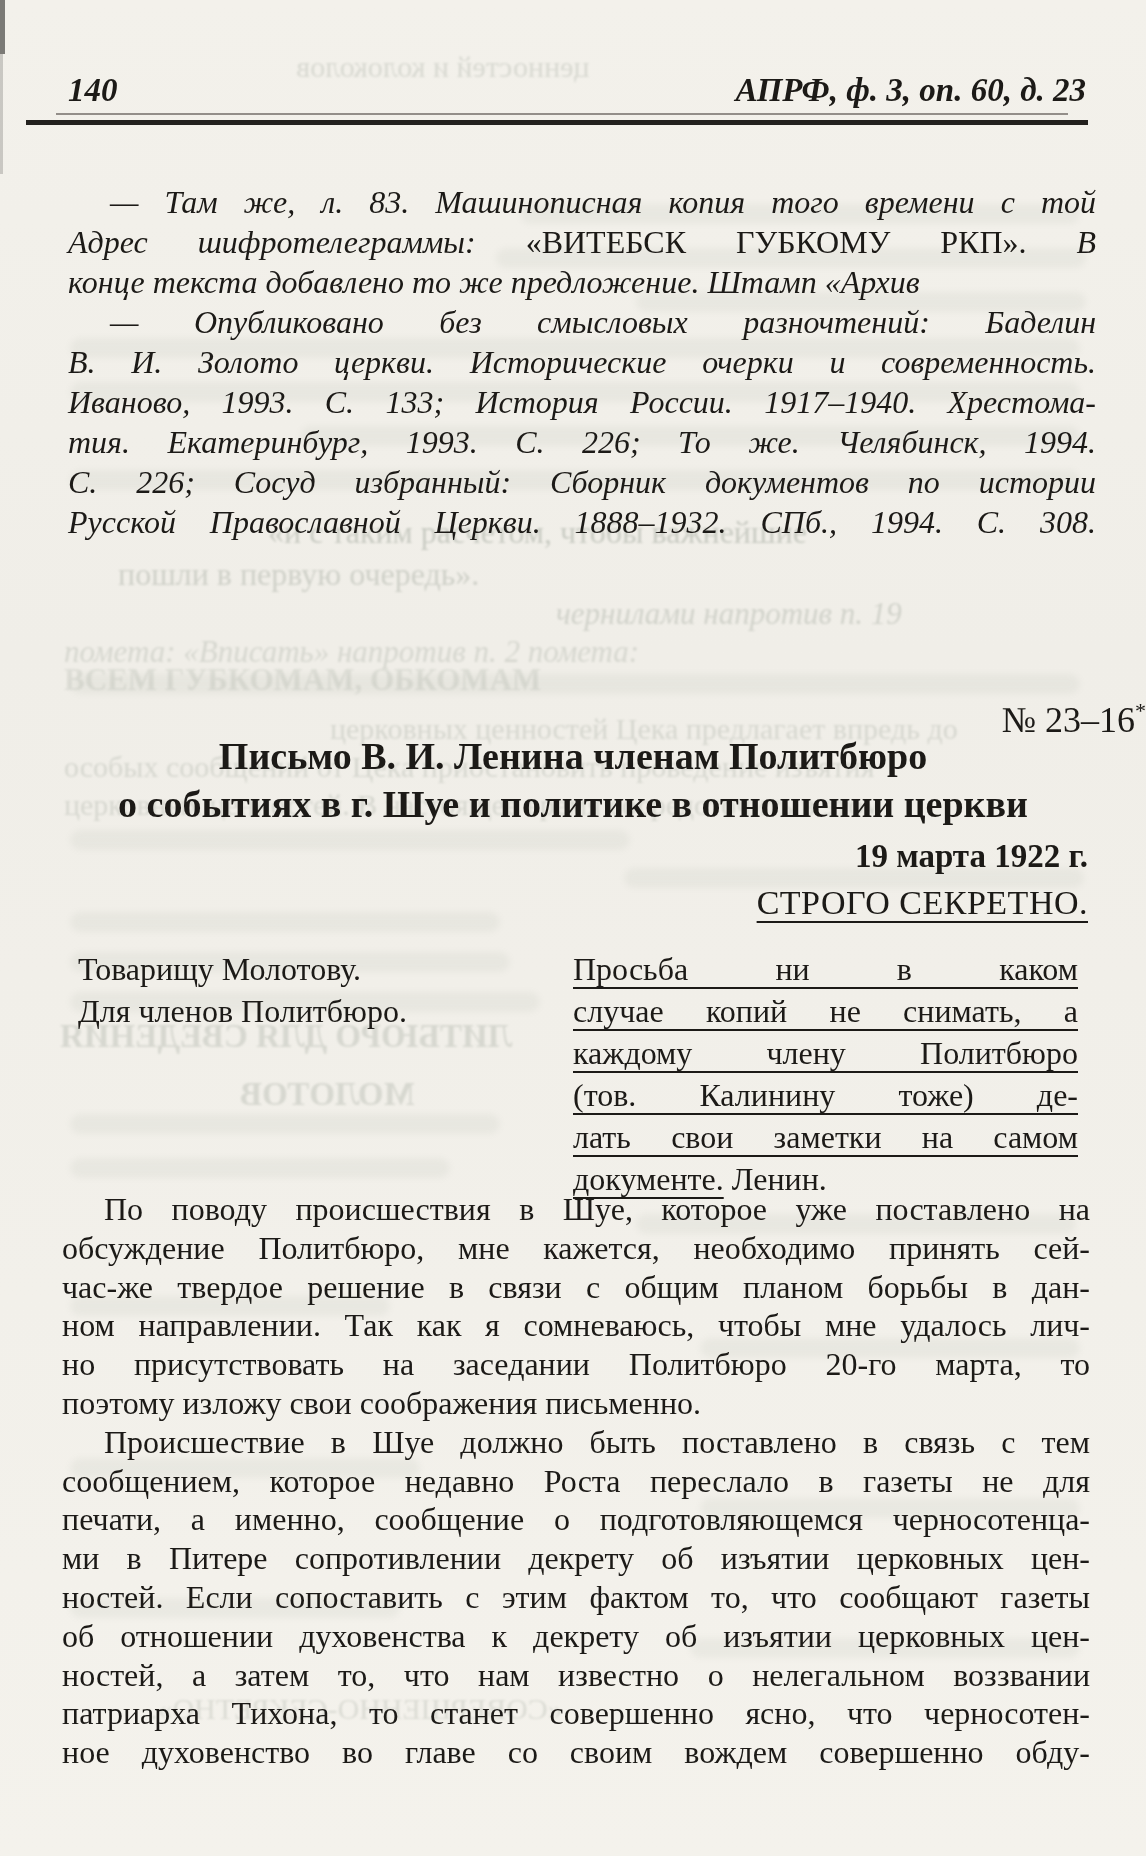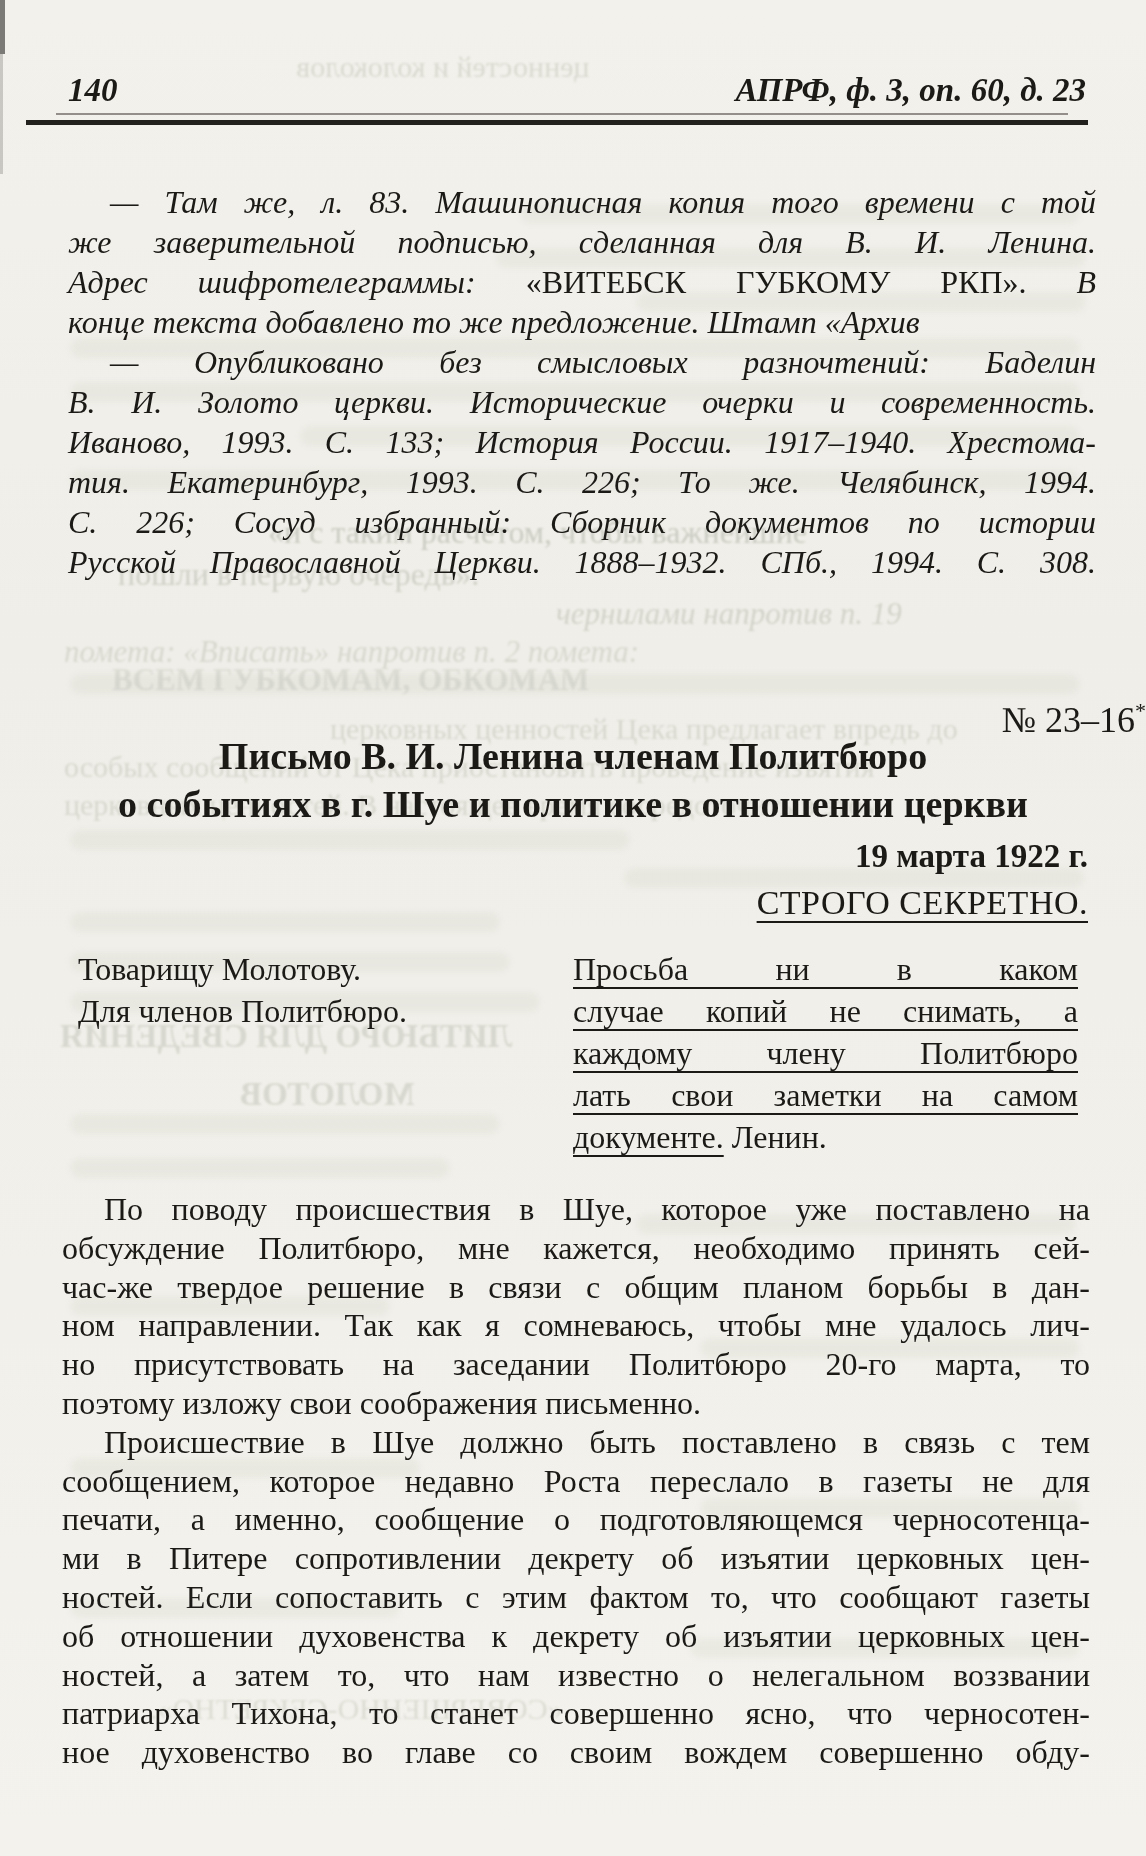--- a/index.html
+++ b/index.html
@@ -48,21 +48,21 @@
 <body>
 
 <div class="page">
 
   <div class="ghost-layer">
       <span class="ghost-text" style="left: 296px; top: 50px; font-size: 30px; opacity: 0.2; transform: scaleX(-1);">ценностей и колоколов</span>
       <span class="ghost-text" style="left: 268px; top: 514px; font-size: 32px; opacity: 0.3;">«и с таким расчетом, чтобы важнейшие</span>
       <span class="ghost-text" style="left: 118px; top: 556px; font-size: 32px; opacity: 0.26;">пошли в первую очередь».</span>
       <span class="ghost-text" style="left: 556px; top: 596px; font-size: 31px; opacity: 0.24; font-style: italic;">чернилами напротив п. 19</span>
       <span class="ghost-text" style="left: 64px; top: 634px; font-size: 31px; opacity: 0.2; font-style: italic;">помета: «Вписать» напротив п. 2 помета:</span>
-      <span class="ghost-text" style="left: 64px; top: 662px; font-size: 31px; opacity: 0.14; font-weight: bold; margin-left: 48px;">ВСЕМ ГУБКОМАМ, ОБКОМАМ</span>
+      <span class="ghost-text" style="left: 64px; top: 662px; font-size: 31px; opacity: 0.14; font-weight: bold;">ВСЕМ ГУБКОМАМ, ОБКОМАМ</span>
       <span class="ghost-text" style="left: 330px; top: 712px; font-size: 30px; opacity: 0.2;">церковных ценностей Цека предлагает впредь до</span>
       <span class="ghost-text" style="left: 64px; top: 750px; font-size: 30px; opacity: 0.2;">особых сообщений от Цека приостановить проведение изъятия</span>
       <span class="ghost-text" style="left: 64px; top: 788px; font-size: 30px; opacity: 0.2;">церковных ценностей. В настоящее время сосредоточить в этом</span>
       <span class="ghost-text" style="left: 60px; top: 1018px; font-size: 33px; opacity: 0.2; font-weight: bold; transform: scaleX(-1);">ЛИТБЮРО ДЛЯ СВЕДЕНИЯ</span>
       <span class="ghost-text" style="left: 240px; top: 1076px; font-size: 33px; opacity: 0.2; font-weight: bold; transform: scaleX(-1);">МОЛОТОВ</span>
       <span class="ghost-text" style="left: 150px; top: 1692px; font-size: 30px; opacity: 0.18; transform: scaleX(-1);">«СОВЕРШЕННО-СЕКРЕТНО».</span>
       <div class="ghost-bar" style="left: 520px; top: 204px; width: 560px; height: 20px; opacity: 0.08;"></div>
       <div class="ghost-bar" style="left: 496px; top: 248px; width: 590px; height: 20px; opacity: 0.08;"></div>
       <div class="ghost-bar" style="left: 636px; top: 292px; width: 450px; height: 20px; opacity: 0.08;"></div>
       <div class="ghost-bar" style="left: 70px; top: 338px; width: 1010px; height: 20px; opacity: 0.08;"></div>
@@ -93,21 +93,20 @@
     <div class="hdr">
       <span>140</span>
       <span>АПРФ, ф. 3, оп. 60, д. 23</span>
     </div>
     <div class="rule-thin"></div>
     <div class="rule-thick"></div>
 
     <section class="annots">
       <div class="para indent">
           <div class="line">— Там же, л. 83. Машинописная копия того времени с той</div>
-          <div class="line">же заверительной подписью, сделанная для В. И. Ленина.</div>
           <div class="line"><span>Адрес шифротелеграммы: </span><span class="upright">«ВИТЕБСК ГУБКОМУ РКП». </span><span>В</span></div>
           <div class="line">конце текста добавлено то же предложение. Штамп «Архив</div>
         </div>
       <div class="para indent jl">
           <div class="line">— Опубликовано без смысловых разночтений: Баделин</div>
           <div class="line">В. И. Золото церкви. Исторические очерки и современность.</div>
           <div class="line">Иваново, 1993. С. 133; История России. 1917–1940. Хрестома-</div>
           <div class="line">тия. Екатеринбург, 1993. С. 226; То же. Челябинск, 1994.</div>
           <div class="line">С. 226; Сосуд избранный: Сборник документов по истории</div>
           <div class="line">Русской Православной Церкви. 1888–1932. СПб., 1994. С. 308.</div>
@@ -130,20 +129,21 @@
     <div class="intro">
       <div class="addressee">
           <div class="line">Товарищу Молотову.</div>
           <div class="line">Для членов Политбюро.</div>
         </div>
       <div class="note">
         <div>
             <div class="line">Просьба ни в каком</div>
             <div class="line">случае копий не снимать, а</div>
             <div class="line">каждому члену Политбюро</div>
+            <div class="line">(тов. Калинину тоже) де-</div>
             <div class="line">лать свои заметки на самом</div>
           </div>
         <div class="nlast">
           <span class="u">документе.</span><span> Ленин.</span>
         </div>
       </div>
     </div>
 
     <div class="body-text">
       <div class="para indent">

